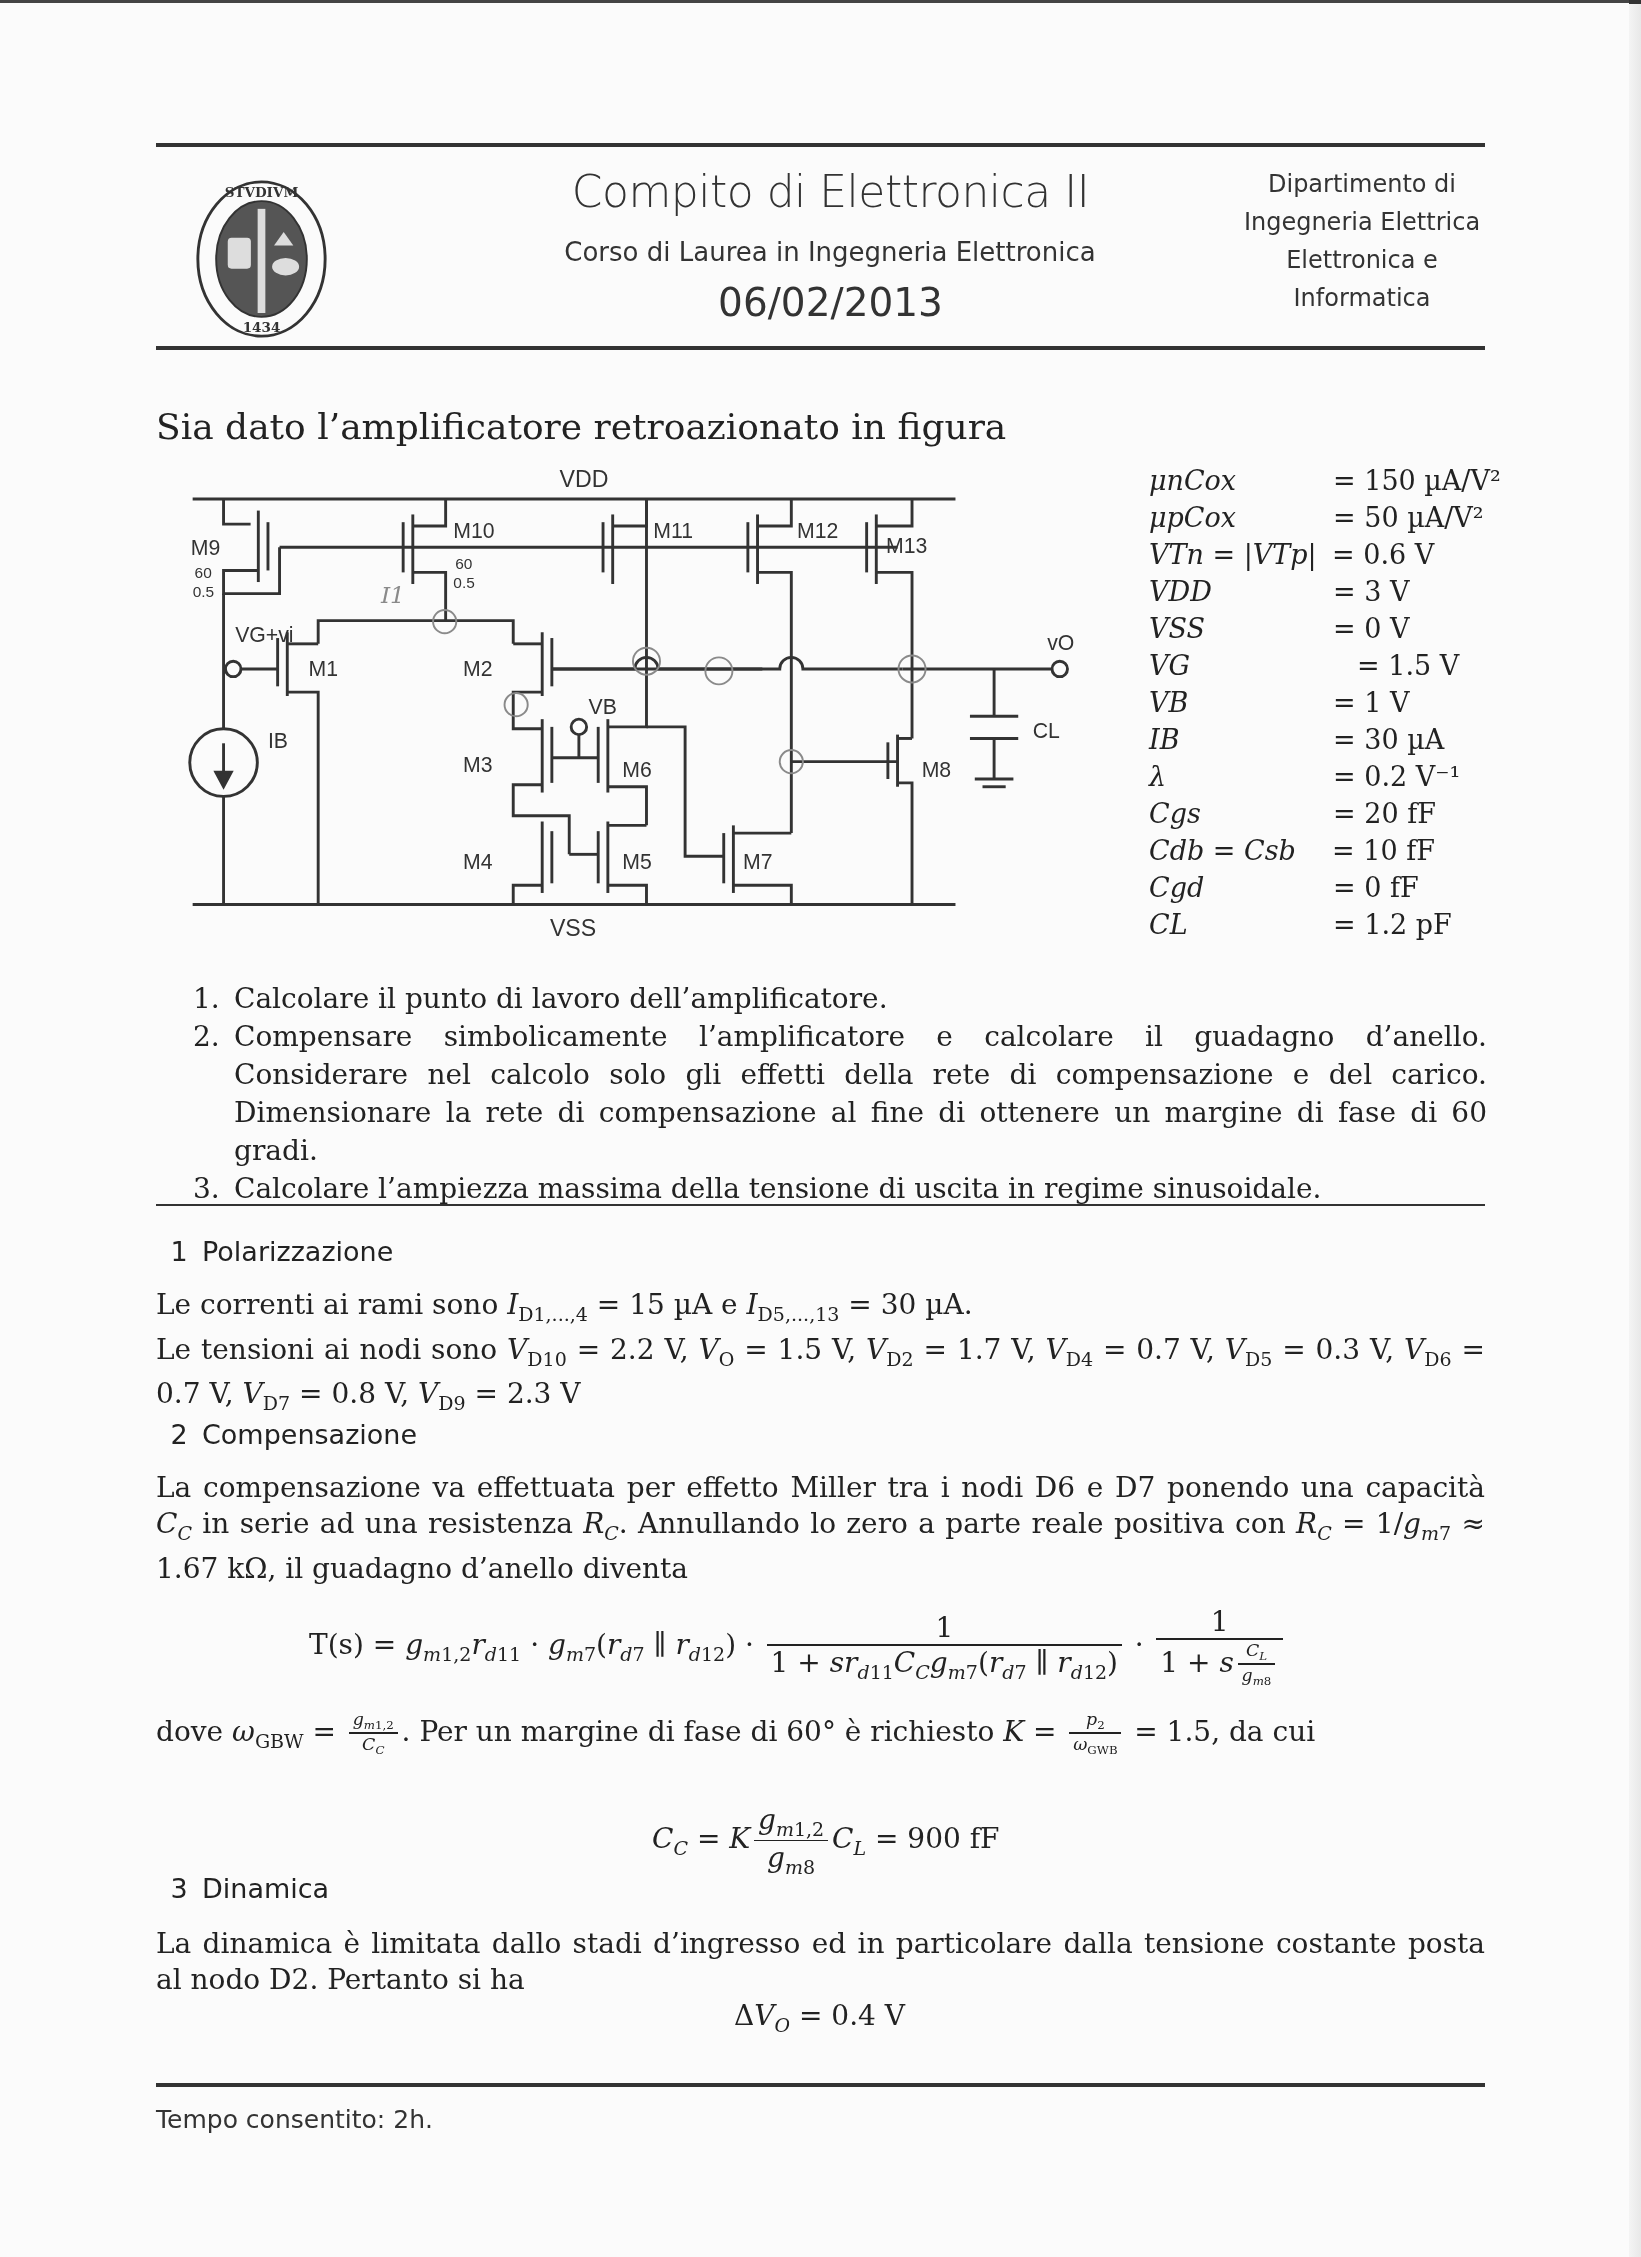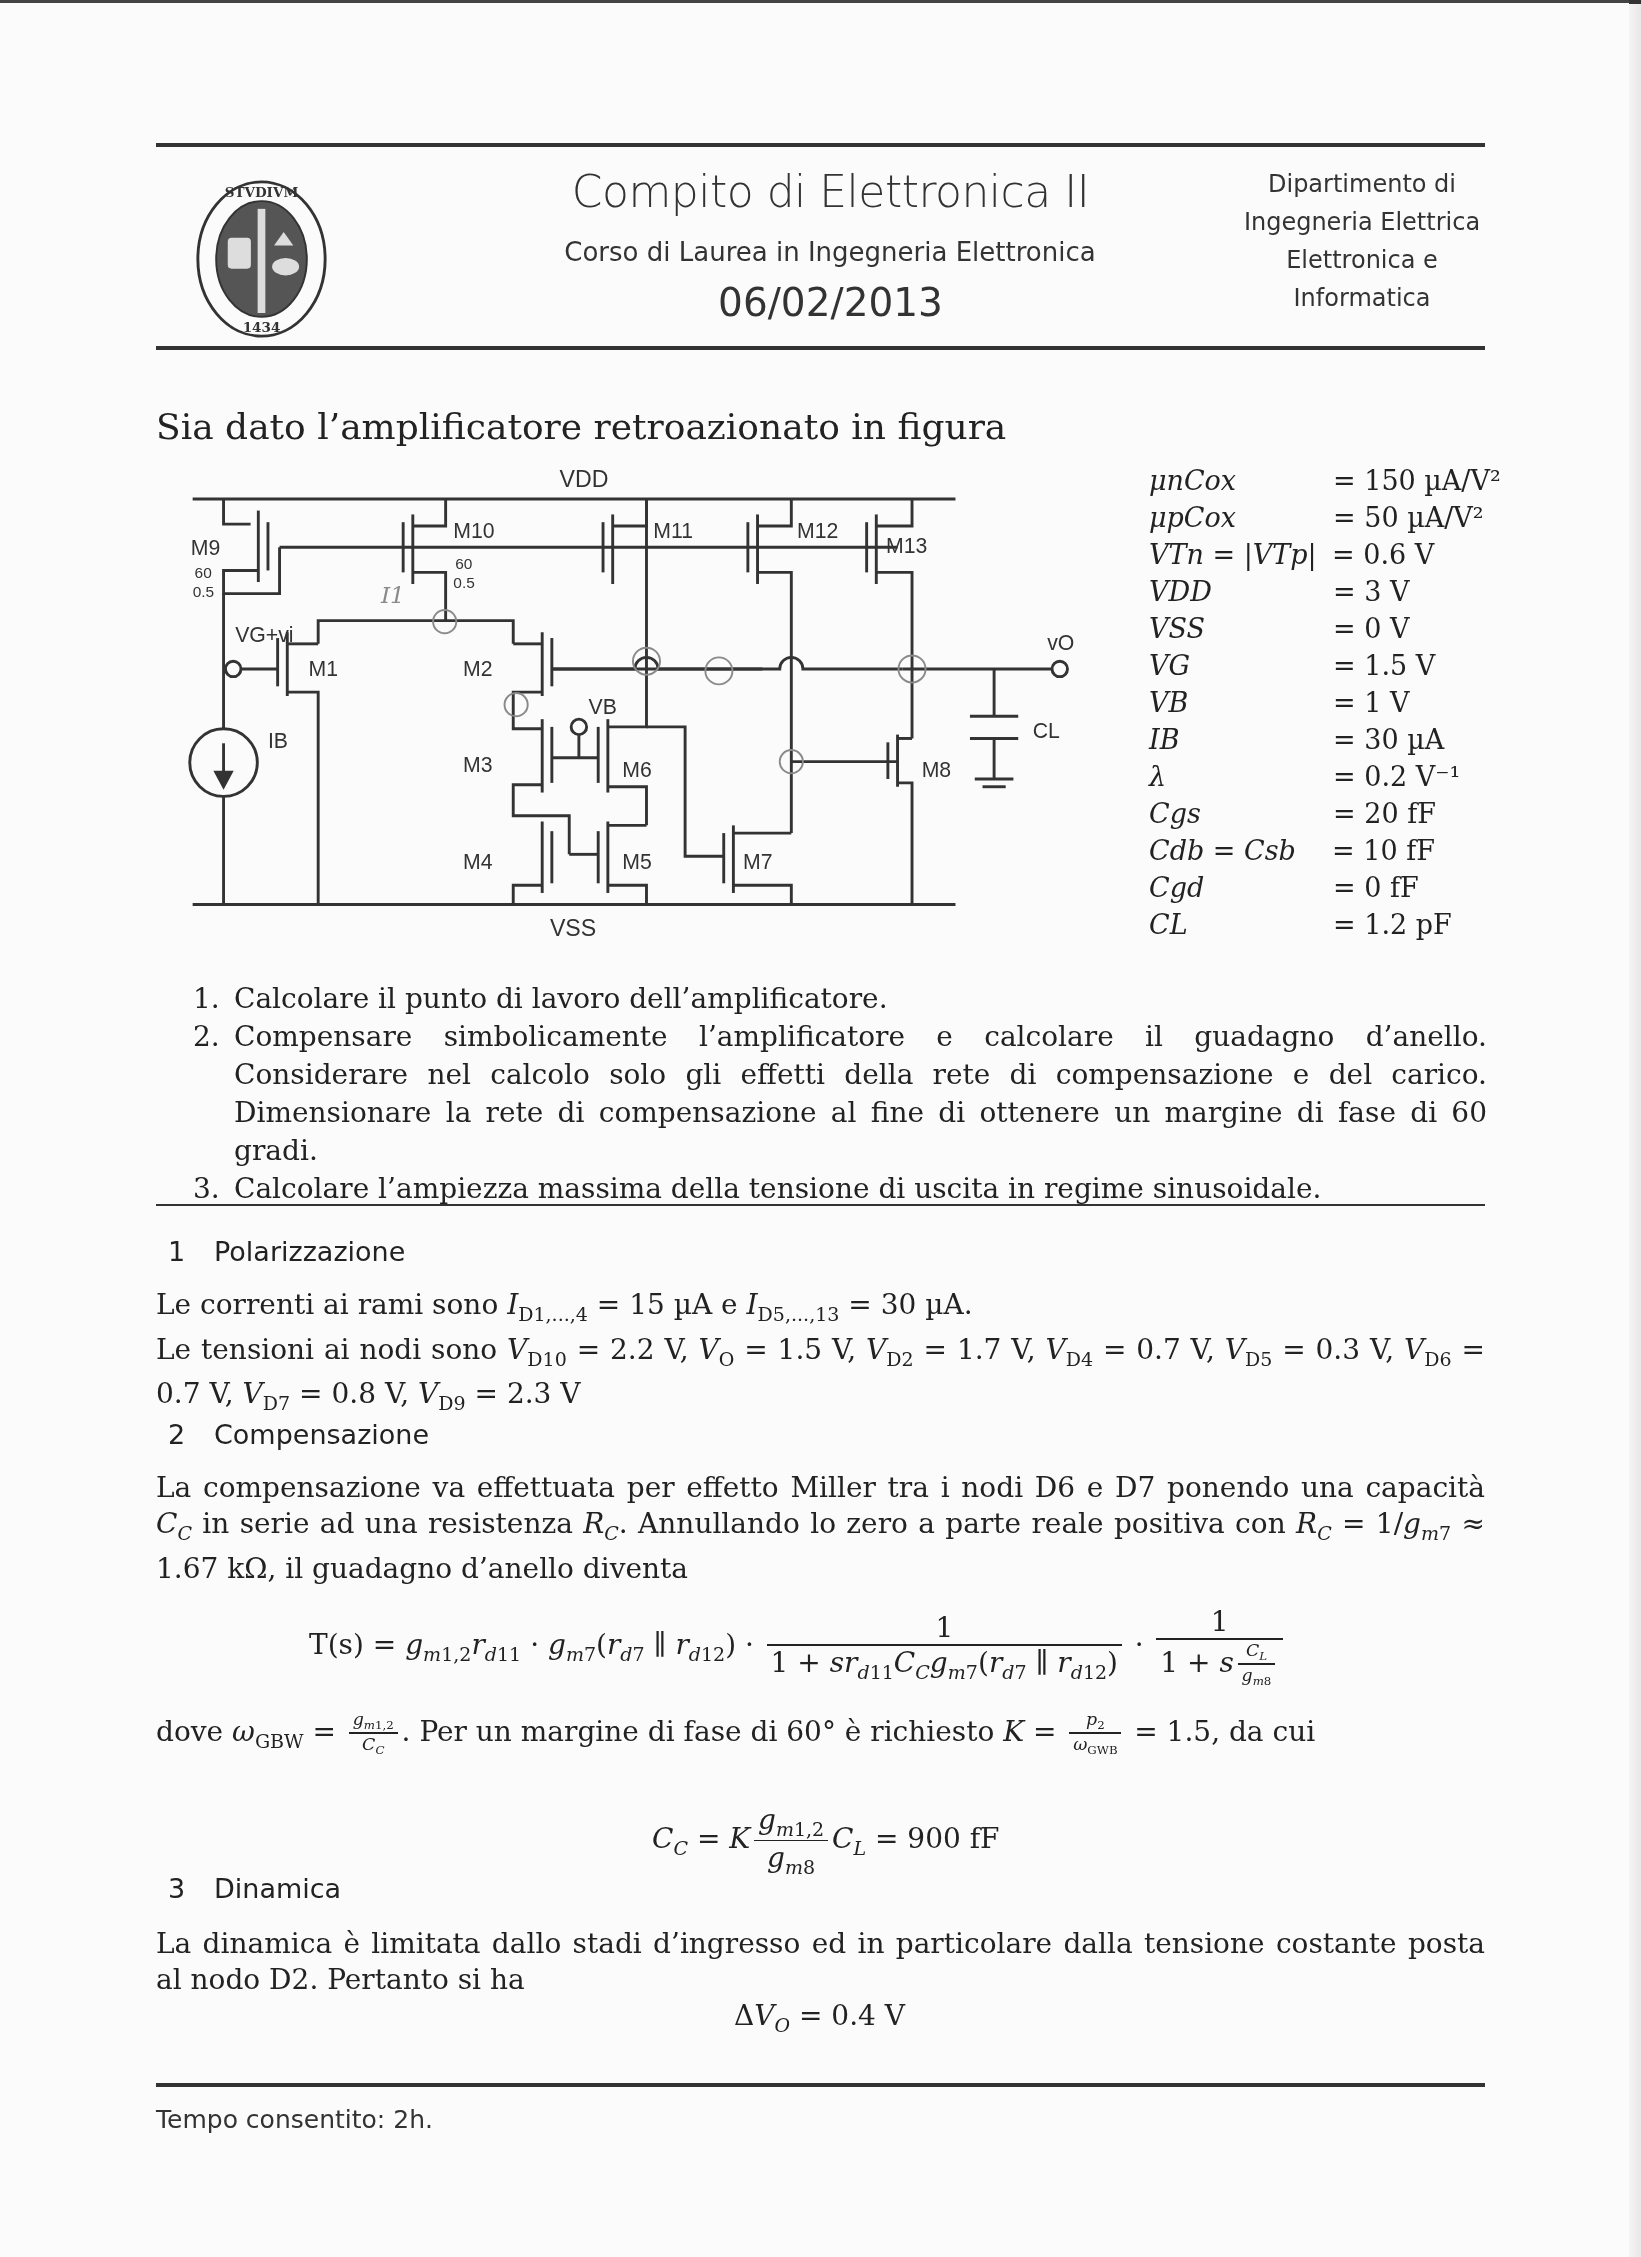--- a/index.html
+++ b/index.html
@@ -18,21 +18,21 @@
   .intro{position:absolute;left:156px;top:406px;font-size:36px;}
   .circuit{position:absolute;left:183px;top:468px;width:898px;height:483px;}
   .params{position:absolute;left:1149px;top:462px;font-size:27px;line-height:37px;}
   .params .row{display:flex;}
   .params .k{width:124px;font-style:italic;white-space:nowrap;}
   .params .v{white-space:nowrap;}
   .tasks{position:absolute;left:193px;top:980px;width:1294px;font-size:28px;line-height:38px;}
   .tasks .item{display:flex;}
   .tasks .num{width:41px;flex:none;}
   .tasks .txt{text-align:justify;}
-  .sec{position:absolute;left:168px;font-size:27px;}
+  .sec{position:absolute;left:156px;font-size:27px;text-align:center;}
   .sec .n{display:inline-block;width:46px;}
   .para{position:absolute;left:156px;width:1329px;font-size:28px;line-height:36px;text-align:justify;}
   .eq{position:absolute;font-size:28px;white-space:nowrap;}
   i{font-style:italic;}
   sub{font-size:0.68em;}
   .frac{display:inline-flex;flex-direction:column;align-items:center;vertical-align:middle;margin:0 3.9px;}
   .frac .num,.frac .den{padding:0 3.9px;white-space:nowrap;}
   .frac .bar{height:1.9px;background:#222;width:100%;}
   .smallfrac{font-size:0.62em;}
   .footer{position:absolute;left:156px;top:2105px;font-size:25px;color:#333;}
@@ -242,21 +242,21 @@
   <div class="row">
       <span class="k">VDD</span>
       <span class="v" style="margin-left:60px">= 3 V</span>
     </div>
   <div class="row">
       <span class="k">VSS</span>
       <span class="v" style="margin-left:60px">= 0 V</span>
     </div>
   <div class="row">
       <span class="k">VG</span>
-      <span class="v" style="margin-left:60px">= 1.5 V</span>
+      <span class="v" style="margin-left:84px">= 1.5 V</span>
     </div>
   <div class="row">
       <span class="k">VB</span>
       <span class="v" style="margin-left:60px">= 1 V</span>
     </div>
   <div class="row">
       <span class="k">IB</span>
       <span class="v" style="margin-left:60px">= 30 µA</span>
     </div>
   <div class="row">

